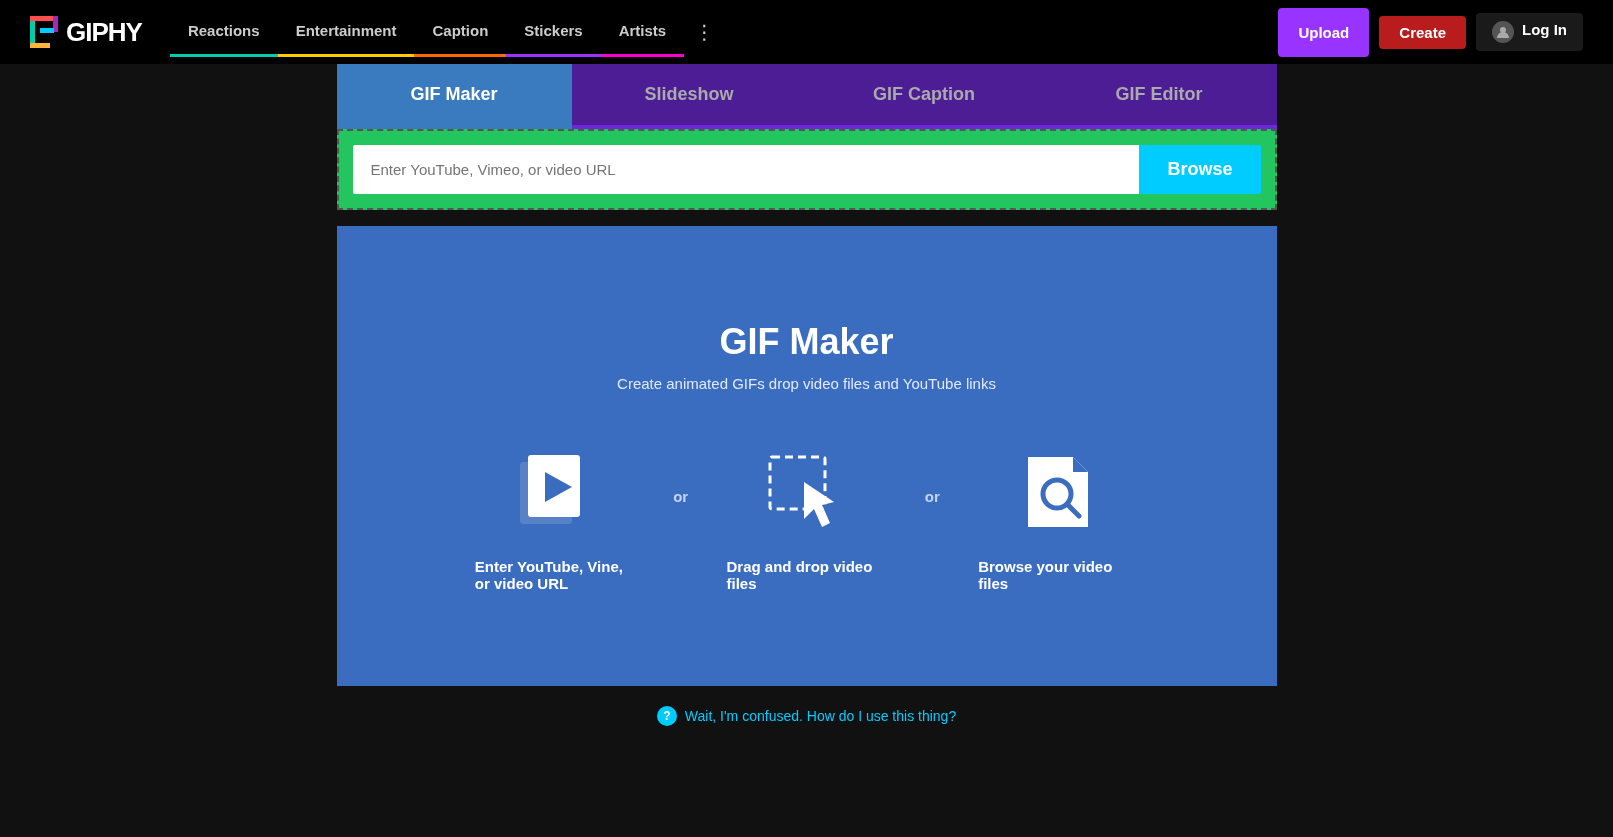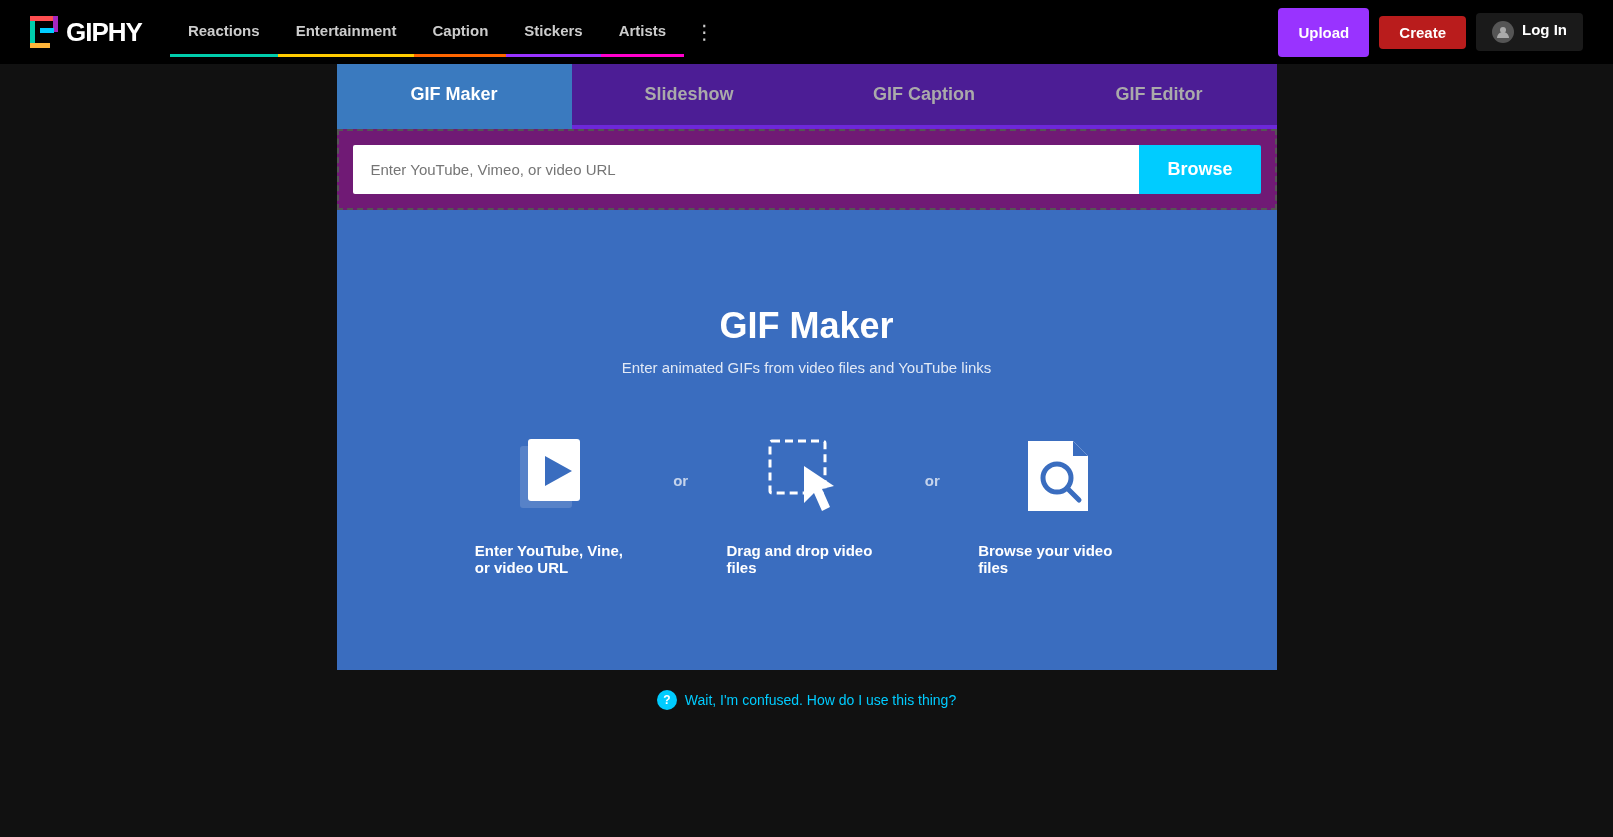--- a/index.html
+++ b/index.html
@@ -129,22 +129,22 @@
     .tab.active {
       background: #3a7abf;
       color: #fff;
       border-bottom: 2px solid #3a7abf;
     }
 
     
     .url-area {
       border: 2px dashed #555;
       padding: 14px;
-      background: #701a75;
-      margin-bottom: 0;
+      background: #22c55e;
+      margin-bottom: 16px;
     }
     .url-row {
       display: flex;
       gap: 0;
     }
     .url-input {
       flex: 1;
       padding: 14px 18px;
       font-size: 15px;
       background: #fff;
@@ -318,21 +318,21 @@
 
   <div class="url-area">
     <div class="url-row">
       <input class="url-input" type="text" placeholder="Enter YouTube, Vimeo, or video URL" style="">
       <button class="btn-browse">Browse</button>
     </div>
   </div>
 
   <div class="content-area">
     <h1 class="content-title">GIF Maker</h1>
-    <p class="content-subtitle">Enter animated GIFs from video files and YouTube links</p>
+    <p class="content-subtitle">Create animated GIFs drop video files and YouTube links</p>
 
     <div class="options-row">
 
       <div class="option-item">
         <div class="option-icon">
           <svg width="90" height="90" viewBox="0 0 90 90" fill="none">
 
             <rect x="10" y="15" width="52" height="62" rx="3" fill="white" opacity="0.15"></rect>
             <rect x="18" y="8" width="52" height="62" rx="3" fill="white"></rect>
 

